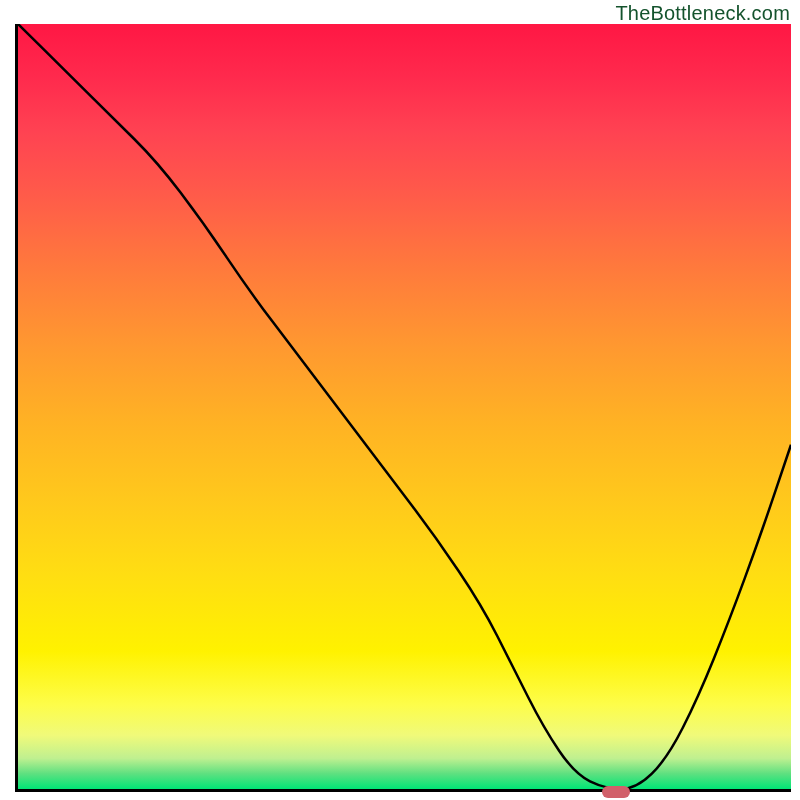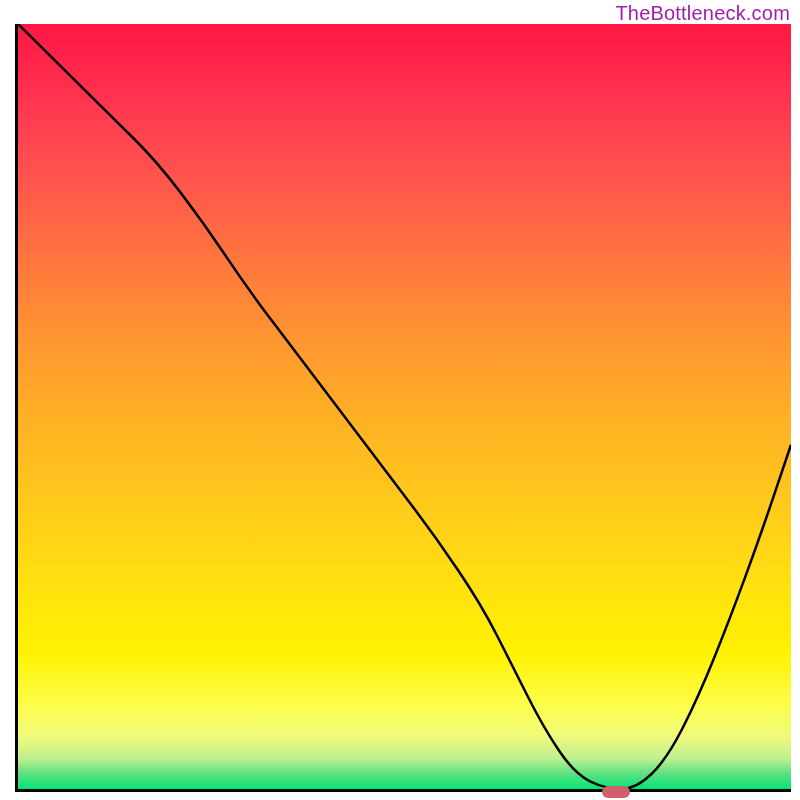--- a/index.html
+++ b/index.html
@@ -8,21 +8,21 @@
     height: 800px;
     background: #fff;
     position: relative;
     font-family: Arial, sans-serif;
   }
   .watermark {
     position: absolute;
     top: 2px;
     right: 10px;
     font-size: 20px;
-    color: #a21caf;
+    color: #14532d;
     font-weight: normal;
     letter-spacing: 0.2px;
   }
   .chart-area {
     position: absolute;
     left: 15px;
     top: 24px;
     width: 776px;
     height: 768px;
     border-left: 3px solid #000;

